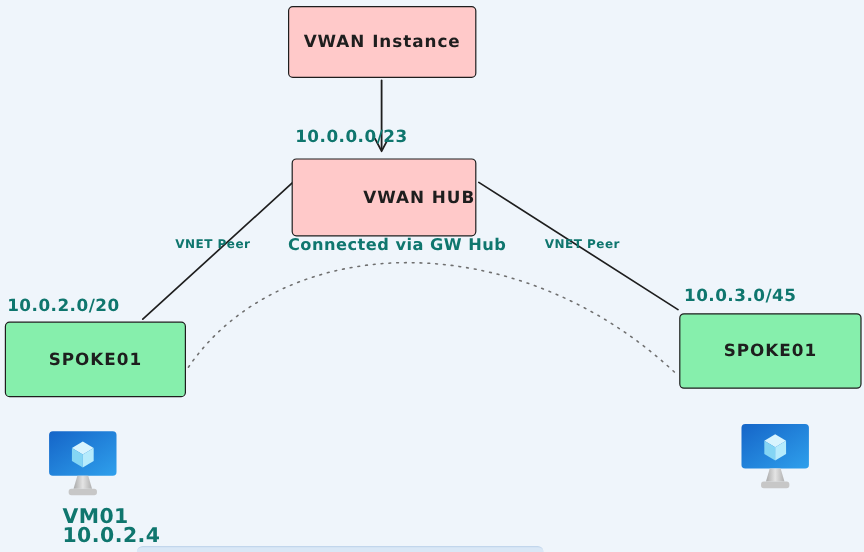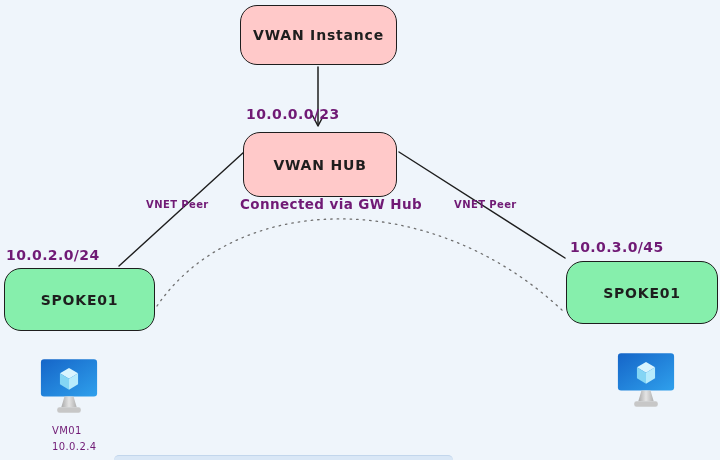--- a/index.html
+++ b/index.html
@@ -12,40 +12,40 @@
     width:720px;height:460px;
     background:#eff5fb;
     overflow:hidden;
   }
   svg.connectors{
     position:absolute;left:0;top:0;width:720px;height:460px;
   }
   .node{
     position:absolute;
     border:1.5px solid #1e1e1e;
-    border-radius:17px;
+    border-radius:4px;
     display:flex;align-items:center;justify-content:center;
     font-size:14px;font-weight:600;letter-spacing:0.8px;
     color:#1e1e1e;
     box-sizing:border-box;
   }
   .node.pink{background:#ffc9c9;}
   .node.blue{background:#86efac;}
   .flabel{
     position:absolute;
-    color:#701a75;
+    color:#0f766e;
     font-weight:600;
     white-space:nowrap;
     letter-spacing:0.4px;
   }
   .cidr{font-size:14px;}
   .peer{font-size:10px;}
   .note{font-size:13.5px;text-align:left;}
   .vm-label{
-    font-size:10px;line-height:16px;font-weight:400;
+    font-size:17px;line-height:16px;font-weight:700;
   }
   .vm-icon{position:absolute;}
   .edge-shape{
     position:absolute;
     background:#d9e7f6;
     border-top:1px solid #c2d6ec;
     border-radius:6px 6px 0 0;
   }
 </style>
 </head>
@@ -66,30 +66,30 @@
 
     <path d="M157 306 C 235 192, 430 186, 563 311" stroke="#6f6f6f" stroke-width="1.3" fill="none" stroke-dasharray="1.5 5" stroke-linecap="round"></path>
   </svg>
 
   <div class="node pink" style="left:240px;top:5px;width:157px;height:60px;">
     <span>VWAN Instance</span>
   </div>
 
   <div class="flabel cidr" style="left:246px;top:106px;">10.0.0.0/23</div>
 
-  <div class="node pink" style="left:243px;top:132px;width:154px;height:65px;">
+  <div class="node pink" style="left:243px;top:132px;width:154px;height:65px;justify-content:flex-end;">
     <span>VWAN HUB</span>
   </div>
 
   <div class="flabel note" style="left:240px;top:196px;width:170px;">Connected via GW Hub</div>
 
   <div class="flabel peer" style="left:146px;top:199px;">VNET Peer</div>
   <div class="flabel peer" style="left:454px;top:199px;">VNET Peer</div>
 
-  <div class="flabel cidr" style="left:6px;top:247px;">10.0.2.0/24</div>
+  <div class="flabel cidr" style="left:6px;top:247px;">10.0.2.0/20</div>
   <div class="flabel cidr" style="left:570px;top:239px;">10.0.3.0/45</div>
 
   <div class="node blue" style="left:4px;top:268px;width:151px;height:63px;">
     <span>SPOKE01</span>
   </div>
   <div class="node blue" style="left:566px;top:261px;width:152px;height:63px;">
     <span>SPOKE01</span>
   </div>
 
   <svg class="vm-icon" style="left:40px;top:358px;" width="58" height="57" viewBox="0 0 64 62">

